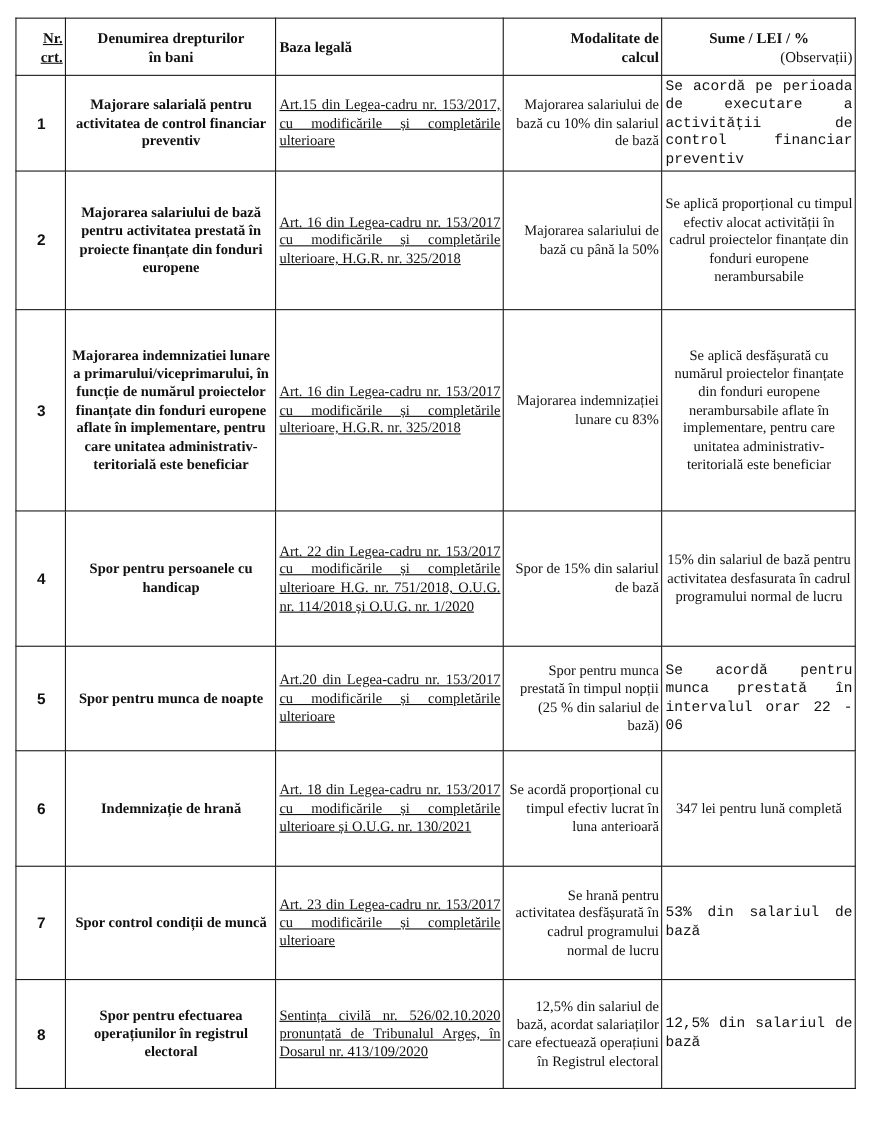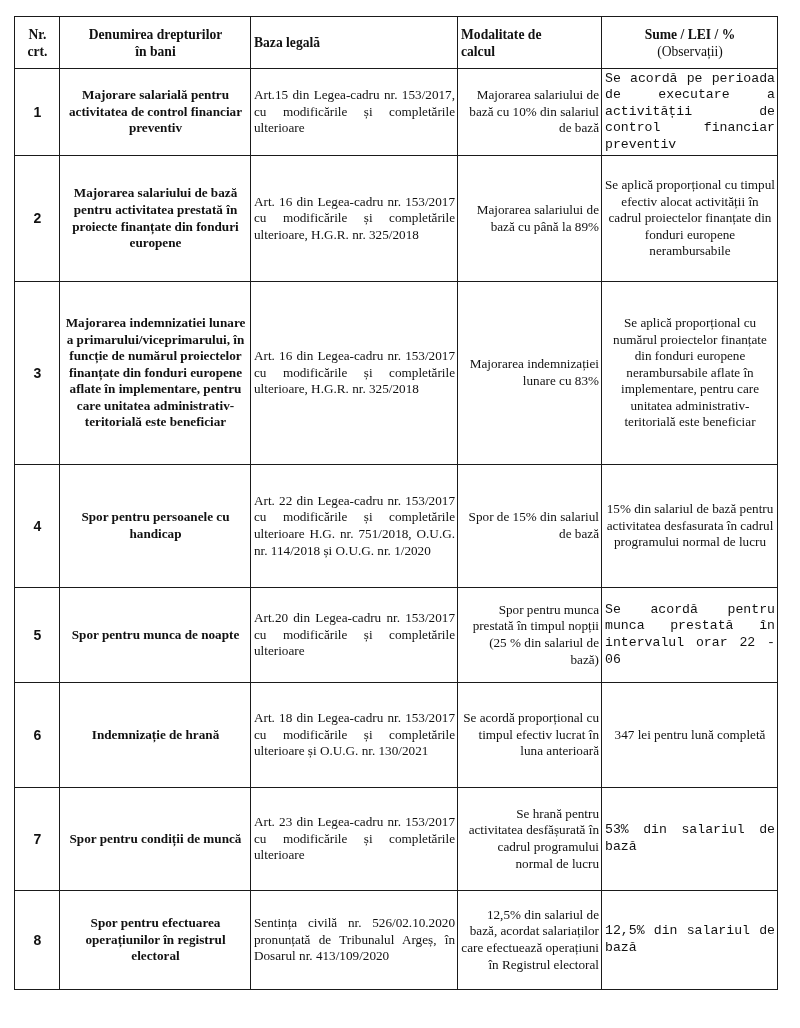--- a/index.html
+++ b/index.html
@@ -18,34 +18,34 @@
     border: 1.5px solid #1a1a1a;
     padding: 1px 2px 1px 3px;
     vertical-align: middle;
     overflow: hidden;
   }
   table.rights th {
     font-weight: bold;
     font-size: 13.6px;
     line-height: 17px;
   }
-  th.c-nr { text-align: center; }
+  th.c-nr { text-align: right; text-decoration: underline; }
   th.c-name { text-align: center; }
   th.c-legal { text-align: left; }
-  th.c-calc { text-align: left; margin-top: 48px; }
+  th.c-calc { text-align: right; margin-top: 48px; }
   th.c-sum { text-align: center; }
-  .obs { font-weight: normal; display: block; }
+  .obs { font-weight: normal; display: block; text-align: right; }
   td.nr {
     text-align: center;
     font-family: "Liberation Sans", "DejaVu Sans", sans-serif;
     font-weight: bold;
     font-size: 14px;
   }
   td.name { text-align: center; font-weight: bold; }
-  td.legal { text-align: justify; text-align-last: left; }
+  td.legal { text-align: justify; text-align-last: left; text-decoration: underline; }
   td.calc { text-align: right; }
   td.sum-c { text-align: center; }
   td.sum-j { text-align: justify; text-align-last: left; font-family: Liberation Mono, monospace; }
   .line { display: block; }
 </style>
 </head>
 <body>
 
 <table class="rights">
   <colgroup>
@@ -81,29 +81,29 @@
       <td class="nr">1</td>
       <td class="name">Majorare salarială pentru activitatea de control financiar preventiv</td>
       <td class="legal">Art.15 din Legea-cadru nr. 153/2017, cu modificările și completările ulterioare</td>
       <td class="calc">Majorarea salariului de bază cu 10% din salariul de bază</td>
       <td class="sum-j">Se acordă pe perioada de executare a activității de control financiar preventiv</td>
     </tr>
     <tr style="height:126px">
       <td class="nr">2</td>
       <td class="name">Majorarea salariului de bază pentru activitatea prestată în proiecte finanțate din fonduri europene</td>
       <td class="legal">Art. 16 din Legea-cadru nr. 153/2017 cu modificările și completările ulterioare, H.G.R. nr. 325/2018</td>
-      <td class="calc">Majorarea salariului de bază cu până la 89%</td>
+      <td class="calc">Majorarea salariului de bază cu până la 50%</td>
       <td class="sum-c">Se aplică proporțional cu timpul efectiv alocat activității în cadrul proiectelor finanțate din fonduri europene nerambursabile</td>
     </tr>
     <tr style="height:183px">
       <td class="nr">3</td>
       <td class="name">Majorarea indemnizatiei lunare a primarului/viceprimarului, în funcție de numărul proiectelor finanțate din fonduri europene aflate în implementare, pentru care unitatea administrativ-teritorială este beneficiar</td>
       <td class="legal">Art. 16 din Legea-cadru nr. 153/2017 cu modificările și completările ulterioare, H.G.R. nr. 325/2018</td>
       <td class="calc">Majorarea indemnizației lunare cu 83%</td>
-      <td class="sum-c">Se aplică proporțional cu numărul proiectelor finanțate din fonduri europene nerambursabile aflate în implementare, pentru care unitatea administrativ-teritorială este beneficiar</td>
+      <td class="sum-c">Se aplică desfășurată cu numărul proiectelor finanțate din fonduri europene nerambursabile aflate în implementare, pentru care unitatea administrativ-teritorială este beneficiar</td>
     </tr>
     <tr style="height:123px">
       <td class="nr">4</td>
       <td class="name">Spor pentru persoanele cu handicap</td>
       <td class="legal">Art. 22 din Legea-cadru nr. 153/2017 cu modificările și completările ulterioare H.G. nr. 751/2018, O.U.G. nr. 114/2018 și O.U.G. nr. 1/2020</td>
       <td class="calc">Spor de 15% din salariul de bază</td>
       <td class="sum-c">15% din salariul de bază pentru activitatea desfasurata în cadrul programului normal de lucru</td>
     </tr>
     <tr style="height:95px">
       <td class="nr">5</td>
@@ -114,21 +114,21 @@
     </tr>
     <tr style="height:105px">
       <td class="nr">6</td>
       <td class="name">Indemnizație de hrană</td>
       <td class="legal">Art. 18 din Legea-cadru nr. 153/2017 cu modificările și completările ulterioare și O.U.G. nr. 130/2021</td>
       <td class="calc">Se acordă proporțional cu timpul efectiv lucrat în luna anterioară</td>
       <td class="sum-c">347 lei pentru lună completă</td>
     </tr>
     <tr style="height:103px">
       <td class="nr">7</td>
-      <td class="name">Spor pentru condiții de muncă</td>
+      <td class="name">Spor control condiții de muncă</td>
       <td class="legal">Art. 23 din Legea-cadru nr. 153/2017 cu modificările și completările ulterioare</td>
       <td class="calc">Se hrană pentru activitatea desfășurată în cadrul programului normal de lucru</td>
       <td class="sum-j">53% din salariul de bază</td>
     </tr>
     <tr style="height:99px">
       <td class="nr">8</td>
       <td class="name">Spor pentru efectuarea operațiunilor în registrul electoral</td>
       <td class="legal">Sentința civilă nr. 526/02.10.2020 pronunțată de Tribunalul Argeș, în Dosarul nr. 413/109/2020</td>
       <td class="calc">12,5% din salariul de bază, acordat salariaților care efectuează operațiuni în Registrul electoral</td>
       <td class="sum-j">12,5% din salariul de bază</td>

